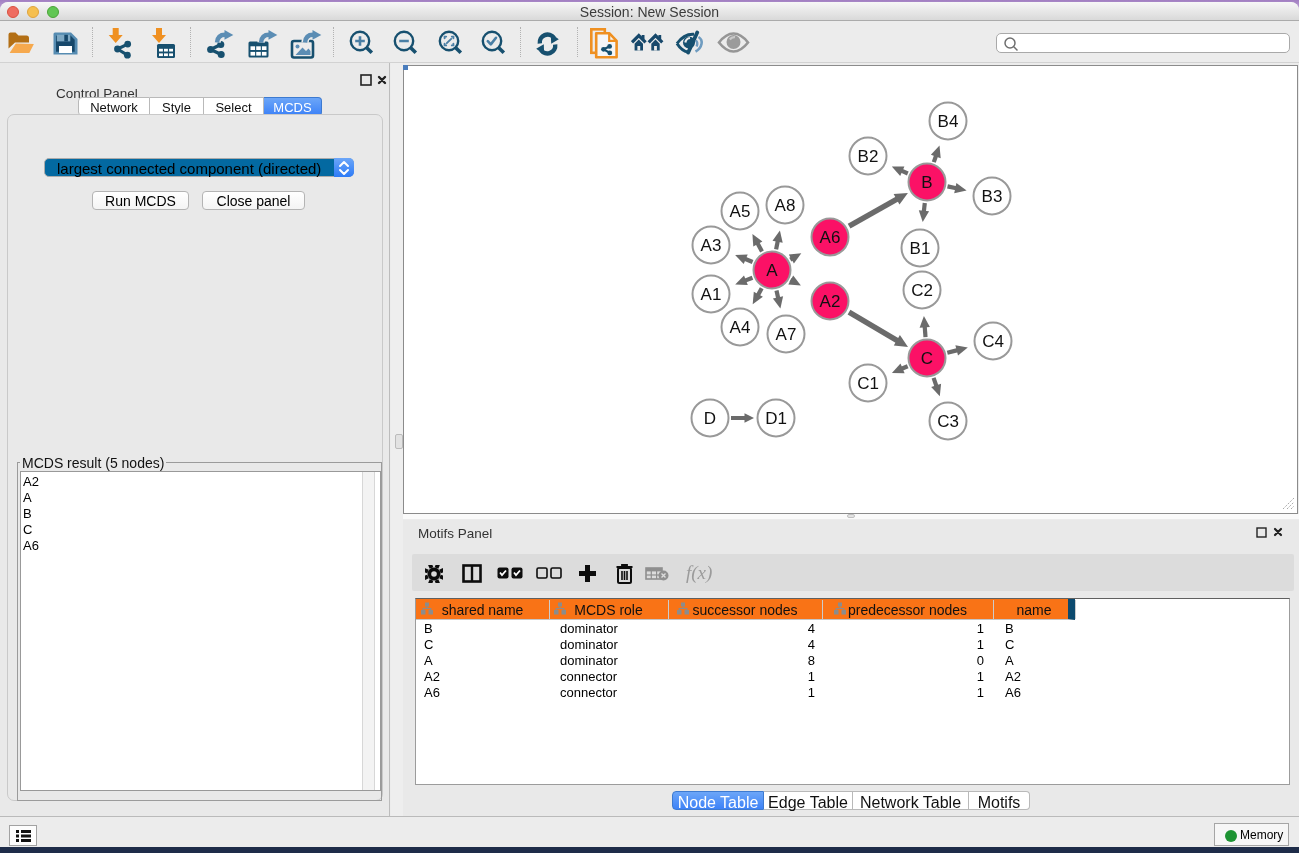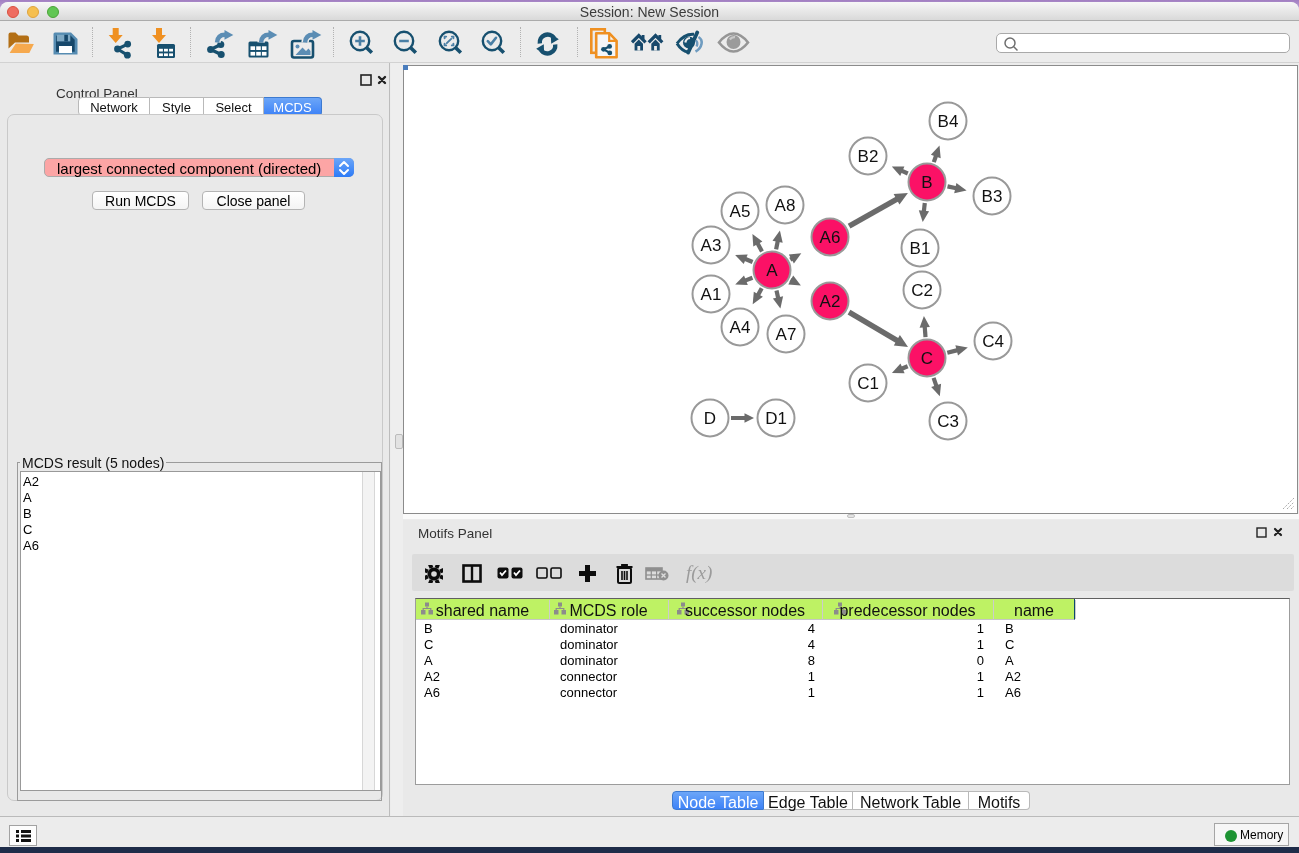--- a/index.html
+++ b/index.html
@@ -27,21 +27,21 @@
 #cpanel { position:absolute; left:0; top:0; width:390px; height:753px; background:#e9e9e9; border-right:1px solid #bcbcbc; }
 #cpanel .phead { position:absolute; left:14px; top:23px; font-size:13.5px; color:#333;margin-left:42px; }
 .wbtns { position:absolute; top:11px; }
 .tabrow { position:absolute; display:flex; font-size:13px; }
 .tab { background:#fff; border:1px solid #b9b9b9; border-left:none; color:#111; text-align:center; padding-top:2px; height:19px; }
 .tab.first { border-left:1px solid #b9b9b9; border-radius:4px 0 0 4px; }
 .tab.last { border-radius:0 4px 4px 0; }
 .tab.sel { background:linear-gradient(#6ca6f8,#3d82f7); border-color:#3d7ad0; color:#fff; }
 #cpbody { position:absolute; left:7px; top:51px; width:376px; height:687px; border:1px solid #c9c9c9; border-radius:7px; background:#e9e9e9; }
 #optlabel { position:absolute; left:0; top:20px; width:100%; text-align:center; font-size:14.5px; color:#111; }
-#dropdown { position:absolute; left:36px; top:43px; width:310px; height:19px; background:#fca5a5; border:1px solid #ababab; border-radius:5px; font-size:15px; color:#000; }
+#dropdown { position:absolute; left:36px; top:43px; width:310px; height:19px; background:#0369a1; border:1px solid #ababab; border-radius:5px; font-size:15px; color:#000; }
 #dropdown .txt { position:absolute; left:12px; top:1px; }
 #dropdown .step { position:absolute; right:-1px; top:-1px; width:20px; height:19px; background:linear-gradient(#6ca6f8,#2d7bf7); border-radius:0 5px 5px 0; }
 .btn { position:absolute; height:19px; background:linear-gradient(#ffffff,#f4f4f4); border:1px solid #b4b4b4; border-radius:4px; font-size:14px; color:#000; text-align:center; padding-top:1px; }
 
 #fieldset { position:absolute; left:9px; top:347px; width:365px; height:339px; border:1px solid #9b9b9b; }
 #fieldset .legend { position:absolute; left:2px; top:-8px; background:#e9e9e9; padding:0 2px; font-size:14px; color:#111; }
 #listbox { position:absolute; left:2px; top:8px; width:361px; height:320px; background:#fff; border:1px solid #999; }
 #listbox .items { position:absolute; left:2px; top:2px; font-size:13px; color:#000; line-height:16px; }
 #listbox .sbar { position:absolute; right:5px; top:0; width:13px; height:100%; background:#f3f3f3; border-left:1px solid #d7d7d7; border-right:1px solid #d7d7d7; }
 
@@ -56,21 +56,21 @@
 #nettitle .tl { top:4px; width:11px; height:11px; }
 #nettitle .title { position:absolute; top:2px; width:100%; text-align:center; font-size:14px; color:#222; }
 #netcanvas { position:absolute; left:0; top:20px; width:893px; height:426px; background:#fff; }
 
 #hdivider { position:absolute; left:403px; top:451px; width:896px; height:5px; background:#fafafa; }
 
 #tpanel { position:absolute; left:403px; top:457px; width:896px; height:296px; background:#e9e9e9; }
 #tpanel .phead { position:absolute; left:15px; top:6px; font-size:13.5px; color:#333; }
 #ttoolbar { position:absolute; left:9px; top:34px; width:882px; height:37px; background:#dcdcdc; border-radius:2px; }
 #ttable { position:absolute; left:12px; top:78px; width:875px; height:187px; background:#fff; border:1px solid #9c9c9c; border-top:1px solid #606060; }
-#thead { position:absolute; left:0; top:0; width:659px; height:21px; background:#bef264; border-bottom:1px solid #c6c6c6; border-right:1px solid #0c4a6e; font-size:16px; color:#111; }
+#thead { position:absolute; left:0; top:0; width:659px; height:21px; background:#f97316; border-bottom:1px solid #c6c6c6; border-right:7px solid #0c4a6e; font-size:14px; color:#111; }
 .hsep { position:absolute; top:1px; height:19px; width:0; border-left:1px solid #ccc; }
 .hcell { position:absolute; top:3px; text-align:center; }
 .trow { position:absolute; font-size:13px; color:#000; height:16px; line-height:16px; }
 .tcell { position:absolute; }
 .num { text-align:right; }
 
 #btabs { position:absolute; left:269px; top:271px; display:flex; font-size:16px; }
 
 #statusbar { position:absolute; left:0; top:814px; width:1299px; height:31px; background:#ececec; border-top:1px solid #bababa; }
 #listbtn { position:absolute; left:9px; top:8px; width:28px; height:21px; background:#fdfdfd; border:1px solid #a2a2a2; }

